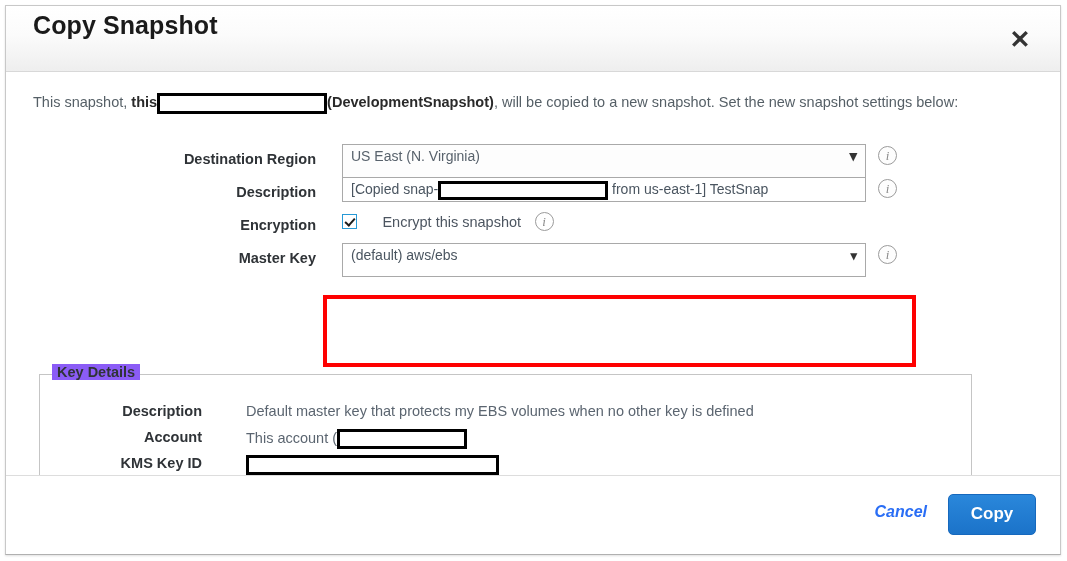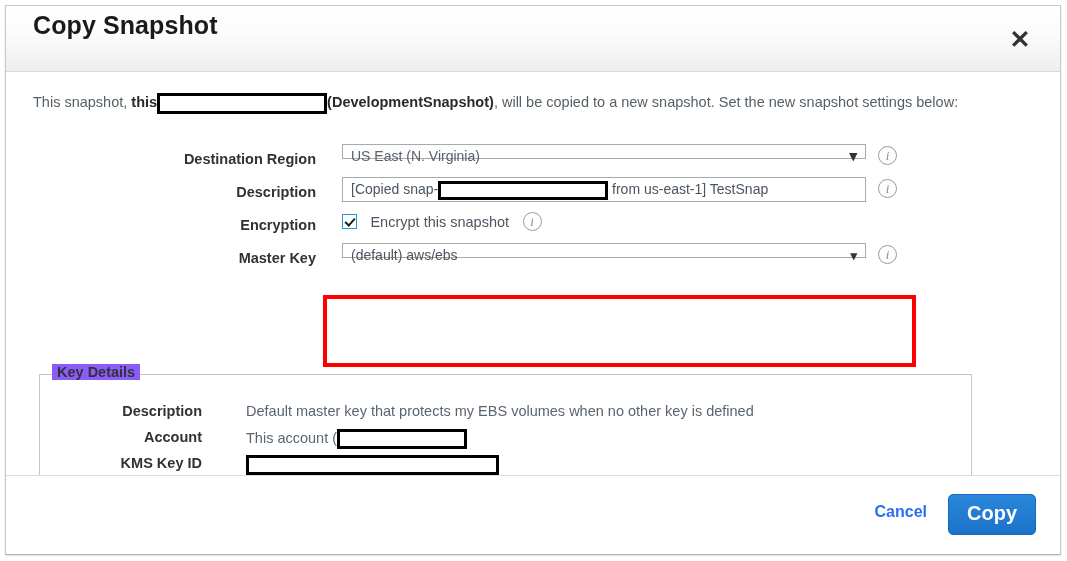--- a/index.html
+++ b/index.html
@@ -110,21 +110,21 @@
     top: 7px;
   }
   .field-wrap {
     position: absolute;
     left: 336px;
     top: 0;
   }
   .select-box {
     position: relative;
     width: 524px;
-    height: 15px;
+    height: 34px;
     background: #ffffff;
     border: 1px solid #a9a9a9;
     box-sizing: border-box;
     font-size: 14px;
     color: #4a5560;
     padding: 3px 0 0 8px;
     cursor: pointer;
   }
   .select-box.disabled {
     background: #fdfdfd;
@@ -193,21 +193,21 @@
     height: 8px;
     border: solid #1d1d1d;
     border-width: 0 2px 2px 0;
     transform: rotate(42deg);
   }
   #encrypt-label {
     display: inline-block;
     font-size: 14.5px;
     color: #4c5560;
     vertical-align: middle;
-    margin-left: 9px;
+    margin-left: 21px;
   }
   #encrypt-info {
     display: inline-block;
     width: 19px;
     height: 19px;
     border-radius: 50%;
     border: 1px solid #9b9b9b;
     color: #8b8b8b;
     font-family: "Liberation Serif", serif;
     font-style: italic;
@@ -288,32 +288,33 @@
     background: #ffffff;
   }
   #cancel-link {
     position: absolute;
     right: 133px;
     top: 27px;
     font-size: 16px;
     font-weight: bold;
     color: #2a6ef5;
     cursor: pointer;
+    font-style: italic;
   }
   #copy-button {
     position: absolute;
     right: 24px;
     top: 18px;
     width: 86px;
     height: 39px;
     background: linear-gradient(to bottom, #2a87db 0%, #1b73c9 100%);
     border: 1px solid #1668bd;
     border-radius: 5px;
     color: #ffffff;
-    font-size: 20px;
+    font-size: 17px;
     font-weight: bold;
     line-height: 37px;
     text-align: center;
     cursor: pointer;
   }
 </style>
 </head>
 <body>
 
 <div id="dialog">

